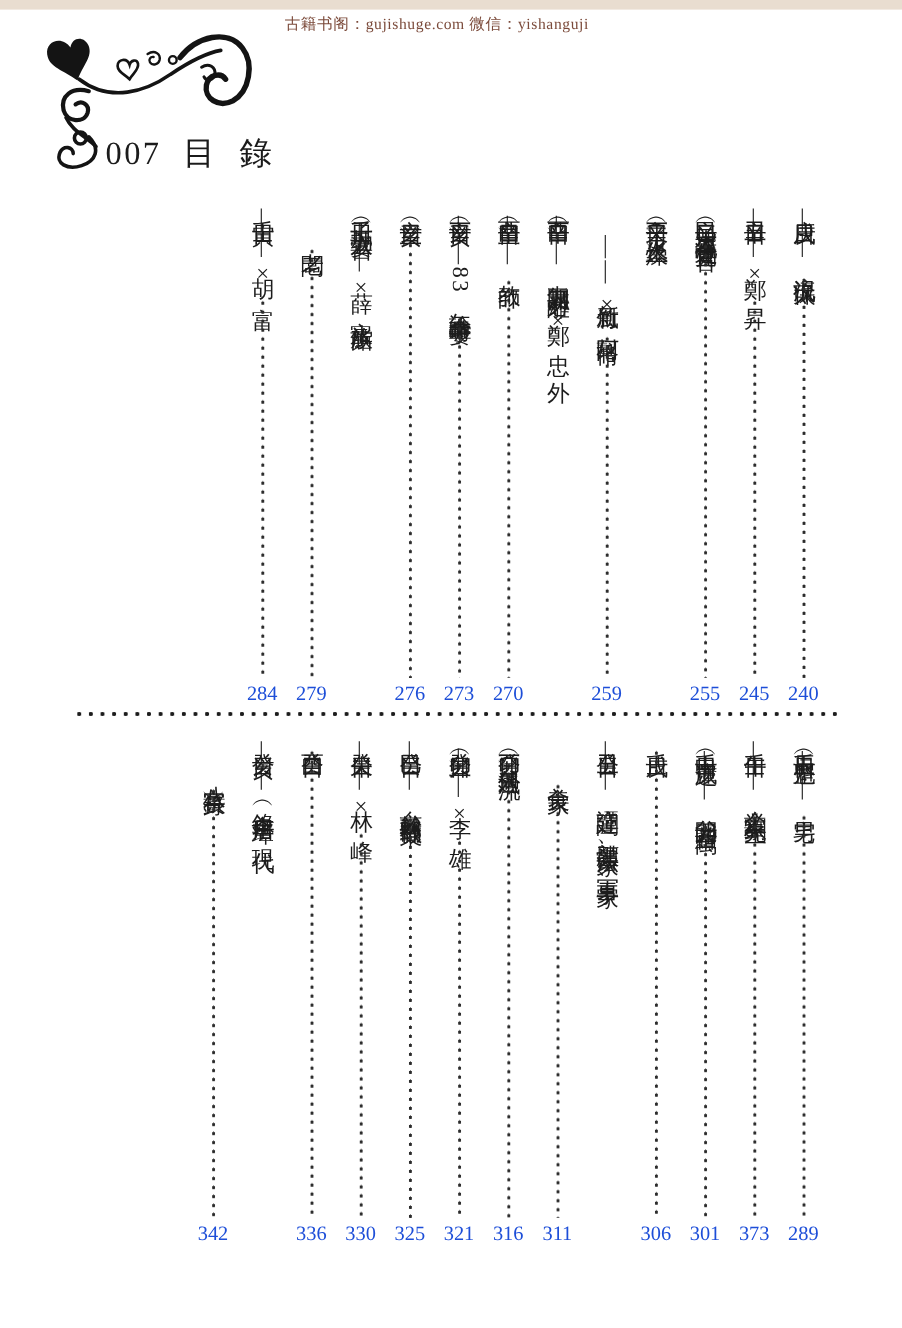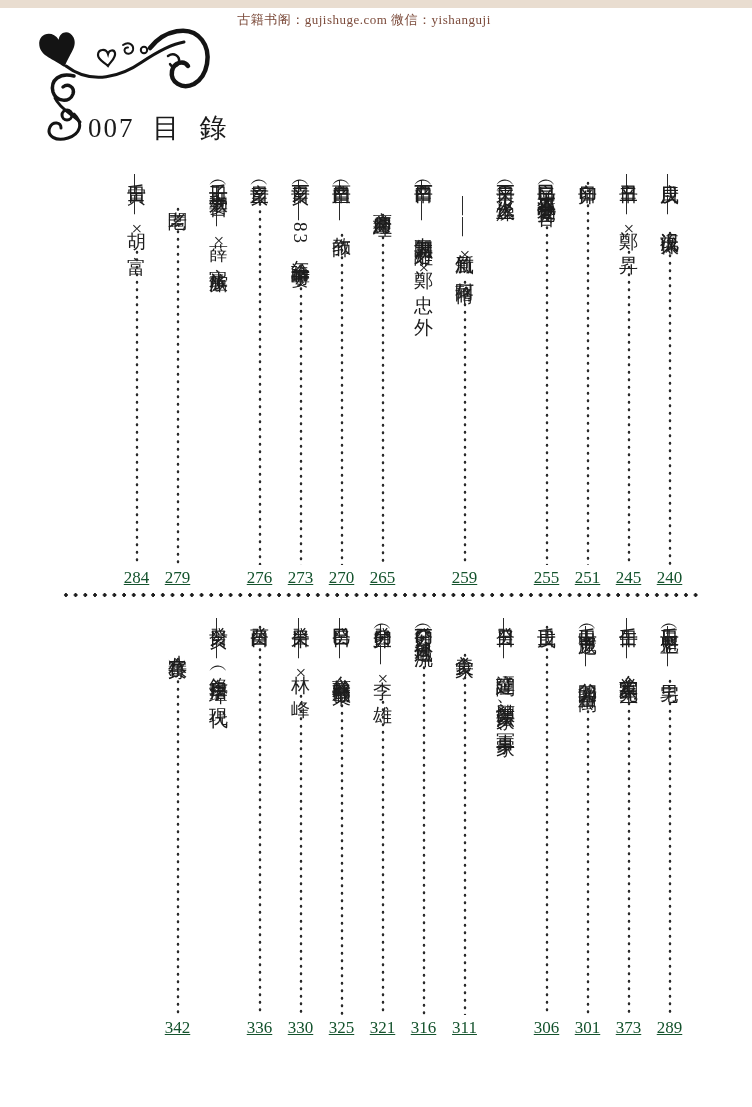--- a/index.html
+++ b/index.html
@@ -33,21 +33,21 @@
   .vtitle{
     writing-mode:vertical-rl;text-orientation:mixed;
     font-size:19px;line-height:1.25;letter-spacing:2px;color:#1c1c1c;
     flex:0 0 auto;
   }
   .leader{
     flex:1 1 0;min-height:8px;width:4px;margin:6px 0 3px;
     background-image:radial-gradient(circle at 2px 3.5px,#2b2b2b 1.3px,transparent 1.6px);
     background-size:4px 7.5px;background-repeat:repeat-y;
   }
-  .pagenum{flex:0 0 auto;font-size:17px;line-height:20px;color:#14532d;text-decoration:underline;}
+  .pagenum{flex:0 0 auto;font-size:17px;line-height:20px;color:#1d4ed8;}
   .divider{
     position:absolute;left:62px;top:591px;width:640px;height:8px;
     background-image:radial-gradient(circle at 4px 4px,#1d1d1d 1.6px,transparent 1.9px);
     background-size:9.7px 8px;background-repeat:repeat-x;
   }
 </style>
 </head>
 <body>
 
 <div class="top-strip"></div>
@@ -79,45 +79,35 @@
       <span class="vtitle">庚戌日——流氓太保</span>
       <span class="leader"></span>
       <span class="pagenum">240</span>
     </div>
     <div class="col">
       <span class="vtitle">辛丑日——鄭×昇</span>
       <span class="leader"></span>
       <span class="pagenum">245</span>
     </div>
     <div class="col">
-      <span class="vtitle">辛卯日</span>
-      <span class="leader"></span>
-      <span class="pagenum">251</span>
-    </div>
-    <div class="col">
       <span class="vtitle">辛巳日（大運流年之傷官見官）</span>
       <span class="leader"></span>
       <span class="pagenum">255</span>
     </div>
     <div class="col">
       <span class="vtitle">辛未日（一）（火炎土燥）</span>
     </div>
     <div class="col cont">
       <span class="vtitle">——新竹風×幫阿脩</span>
       <span class="leader"></span>
       <span class="pagenum">259</span>
     </div>
     <div class="col">
       <span class="vtitle">辛酉日（一）——妻無開刀必離　鄭×忠　外</span>
     </div>
-    <div class="col cont">
-      <span class="vtitle">商房產經理</span>
-      <span class="leader"></span>
-      <span class="pagenum">265</span>
-    </div>
     <div class="col">
       <span class="vtitle">辛酉日（二）——教師</span>
       <span class="leader"></span>
       <span class="pagenum">270</span>
     </div>
     <div class="col">
       <span class="vtitle">辛亥日（一）——83年論命時妻子</span>
       <span class="leader"></span>
       <span class="pagenum">273</span>
     </div>

